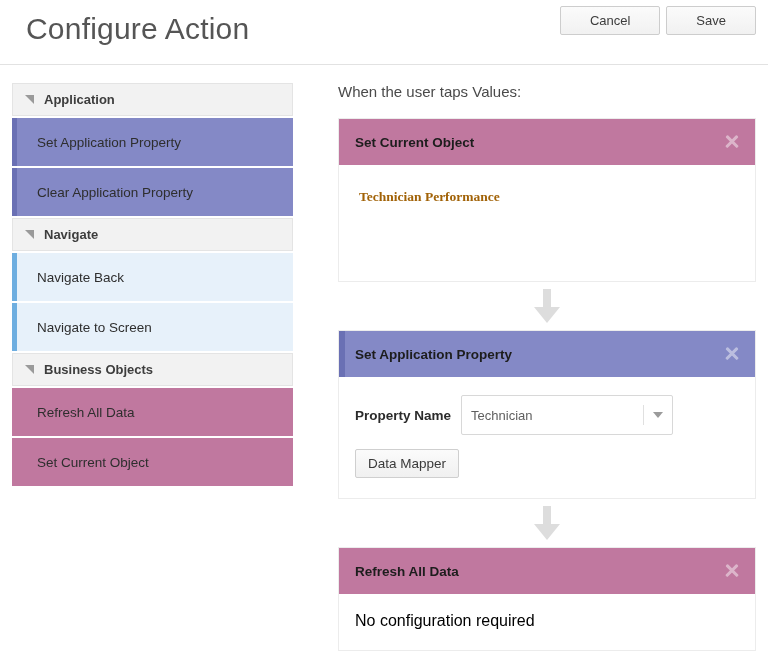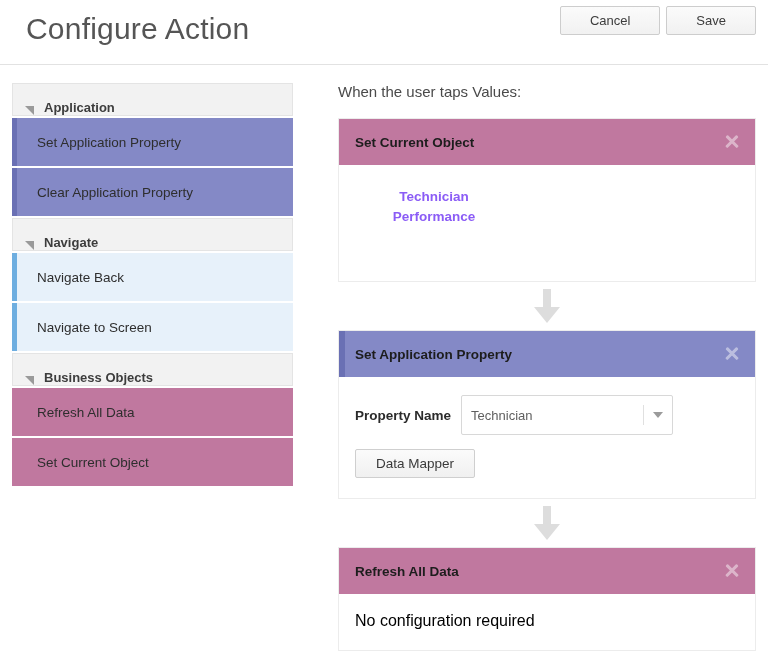--- a/index.html
+++ b/index.html
@@ -71,21 +71,21 @@
     left: 12px;
     top: 18px;
     width: 281px;
   }
   .group-header {
     height: 33px;
     background: #f2f2f2;
     border: 1px solid #e4e4e4;
     box-sizing: border-box;
     display: flex;
-    align-items: flex-end;
+    align-items: center;
     padding-left: 12px;
     margin-bottom: 2px;
     cursor: pointer;
   }
   .tri-icon {
     width: 0;
     height: 0;
     border-left: 9px solid transparent;
     border-top: 9px solid #9a9a9a;
     margin-right: 10px;
@@ -188,27 +188,28 @@
   .close-x::after  { transform: rotate(-45deg); }
 
   .card-body {
     padding: 18px 16px 20px 16px;
     background: #ffffff;
   }
   .card-body-tall { min-height: 78px; }
 
   .obj-name {
     width: 150px;
-    text-align: center;
+    text-align: left;
     font-size: 13.5px;
     font-weight: bold;
-    color: #8b5cf6;
+    color: #a16207;
     line-height: 20px;
     margin-top: 4px;
     margin-left: 4px;
+    font-family: Liberation Serif, serif;
   }
 
   .field-row {
     display: flex;
     align-items: center;
     margin-bottom: 14px;
   }
   .field-label {
     font-size: 13.5px;
     font-weight: bold;
@@ -248,21 +249,21 @@
   .select-arrow i {
     display: block;
     width: 0; height: 0;
     border-left: 5px solid transparent;
     border-right: 5px solid transparent;
     border-top: 6px solid #9b9b9b;
   }
 
   .plain-btn {
     height: 29px;
-    padding: 0 20px;
+    padding: 0 12px;
     background: linear-gradient(#fbfbfb, #f0f0f0);
     border: 1px solid #cfcfcf;
     border-radius: 2px;
     font-size: 13.5px;
     color: #3a3a3a;
     font-family: "Liberation Sans", sans-serif;
     cursor: pointer;
     line-height: 27px;
     box-sizing: border-box;
   }

